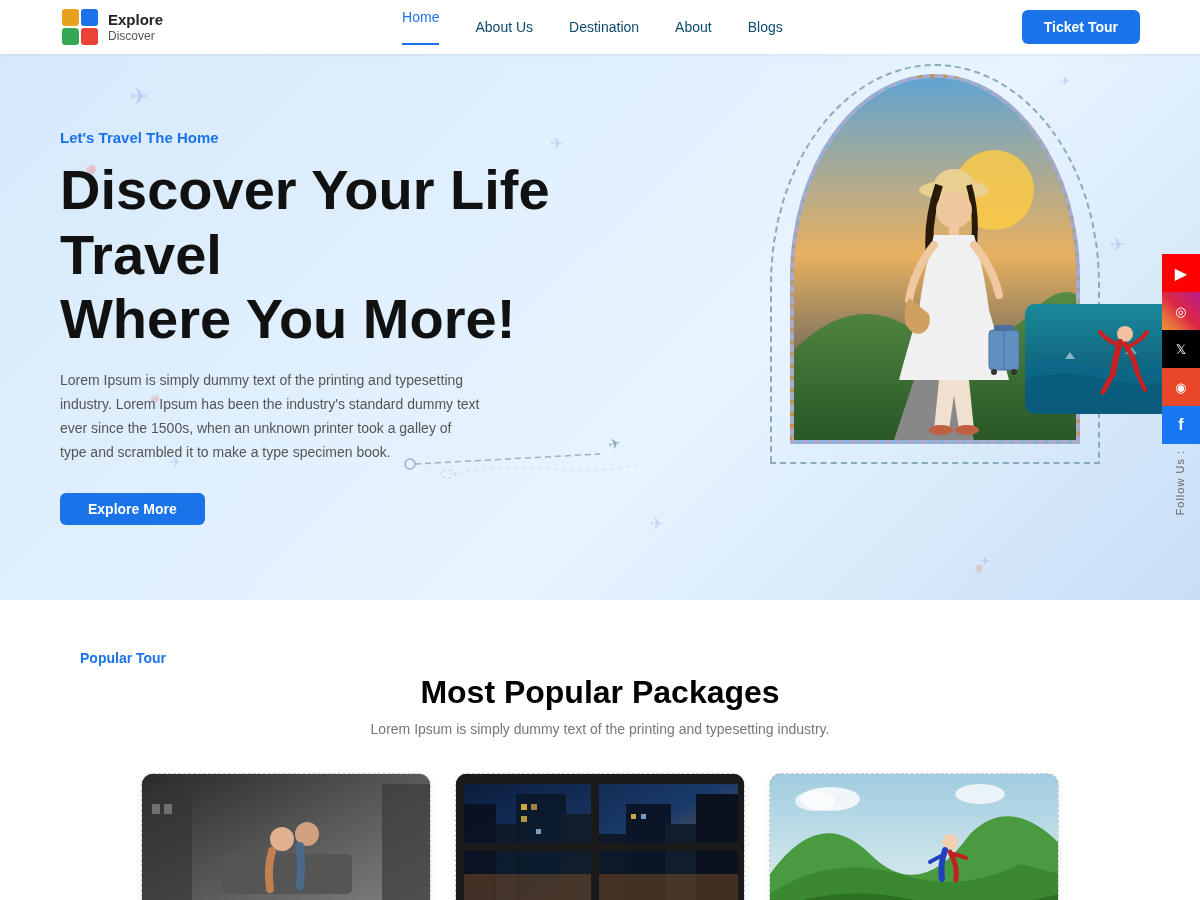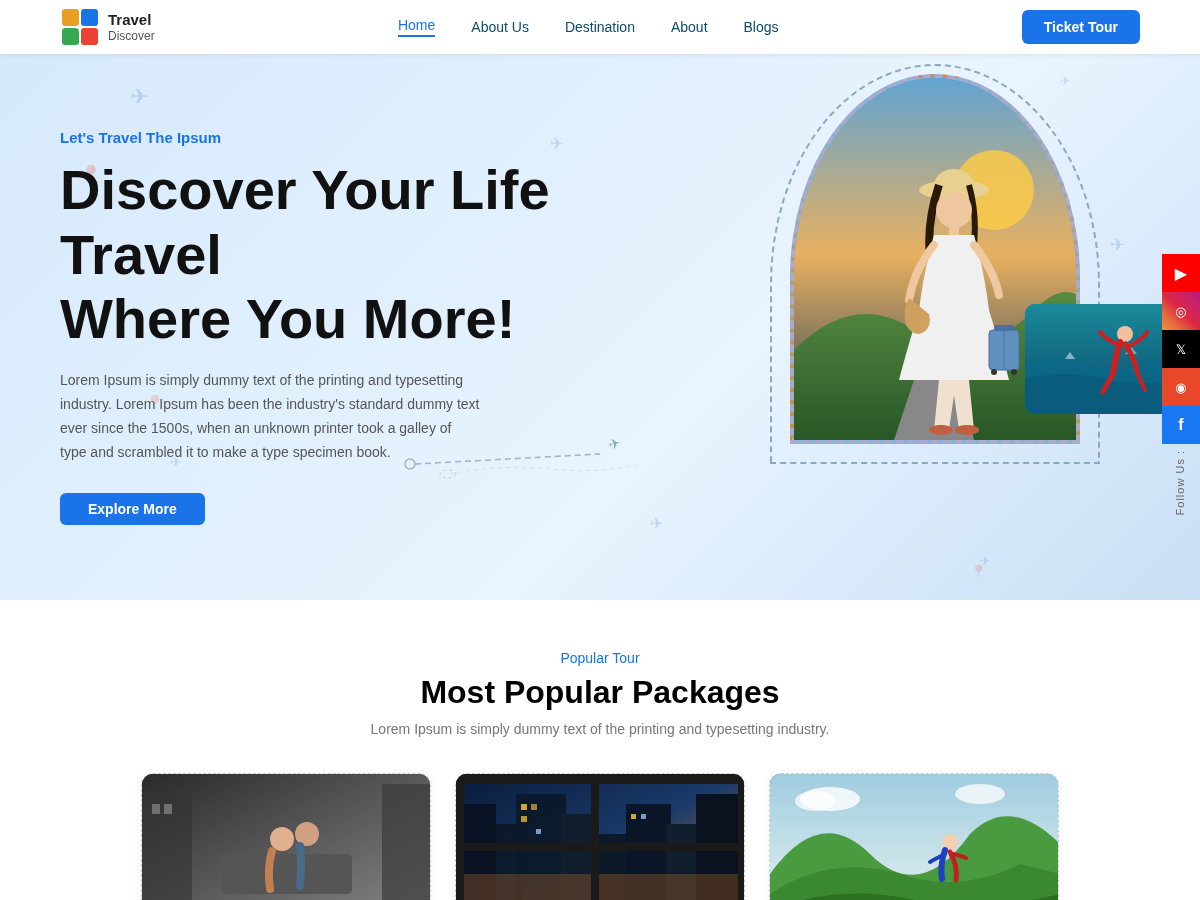--- a/index.html
+++ b/index.html
@@ -11,21 +11,21 @@
       padding: 0 60px; height: 54px; background: #fff;
       box-shadow: 0 1px 4px rgba(0,0,0,0.08); position: relative; z-index: 10;
     }
     .logo { display: flex; align-items: center; gap: 8px; }
     .logo-icon { width: 40px; height: 40px; }
     .logo-text { display: flex; flex-direction: column; line-height: 1.2; }
     .logo-text .travel { font-weight: 700; font-size: 15px; color: #222; }
     .logo-text .booking { font-size: 12px; color: #555; }
     .nav-links { display: flex; align-items: center; gap: 36px; }
     .nav-link { text-decoration: none; color: #0c4a6e; font-size: 14px; font-weight: 500; cursor: pointer; }
-    .nav-link.active { color: #1a73e8; border-bottom: 2px solid #1a73e8; padding-bottom: 2px; }
+    .nav-link.active { color: #1a73e8; border-bottom: 2px solid #1a73e8; padding-bottom: 18px; }
     .ticket-btn {
       background: #1a73e8; color: #fff; border: none; padding: 9px 22px;
       border-radius: 6px; font-size: 14px; font-weight: 600; cursor: pointer;
     }
 
     
     .hero {
       background: #dce9f7;
       background: linear-gradient(135deg, #d6e9fb 0%, #e8f4ff 60%, #c8dff5 100%);
       min-height: 546px; position: relative; overflow: hidden;
@@ -83,21 +83,21 @@
     .follow-label {
       writing-mode: vertical-rl; transform: rotate(180deg);
       font-size: 11px; color: #666; letter-spacing: 1px; text-align: center;
       padding: 6px 12px 6px 8px;
     }
 
     
     .popular-section {
       background: #fff; padding: 50px 80px 60px;
     }
-    .section-subtitle { text-align: center; color: #1a73e8; font-size: 14px; font-weight: 400; margin-bottom: 8px; }
+    .section-subtitle { text-align: left; color: #1a73e8; font-size: 14px; font-weight: 700; margin-bottom: 8px; }
     .section-title { text-align: center; font-size: 32px; font-weight: 800; color: #000000; margin-bottom: 10px; }
     .section-desc { text-align: center; color: #777; font-size: 14px; margin-bottom: 36px; }
 
     .cards-row { display: flex; gap: 24px; justify-content: center; }
     .card {
       width: 290px; border: 1.5px dashed #ccc; border-radius: 12px; overflow: hidden;
       background: #fff; box-shadow: 0 2px 8px rgba(0,0,0,0.06);
     }
     .card-img {
       width: 100%; height: 148px; object-fit: cover;
@@ -119,21 +119,21 @@
   <div class="logo">
 
     <svg class="logo-icon" viewBox="0 0 40 40">
       <rect x="2" y="2" width="17" height="17" rx="3" fill="#e8a020"></rect>
       <rect x="21" y="2" width="17" height="17" rx="3" fill="#1a73e8"></rect>
       <rect x="2" y="21" width="17" height="17" rx="3" fill="#34a853"></rect>
       <rect x="21" y="21" width="17" height="17" rx="3" fill="#ea4335"></rect>
       <text x="20" y="24" font-size="10" text-anchor="middle" fill="#fff" font-weight="bold">✈</text>
     </svg>
     <div class="logo-text">
-      <span class="travel">Travel</span>
+      <span class="travel">Explore</span>
       <span class="booking">Discover</span>
     </div>
   </div>
 
   <div class="nav-links">
     <a class="nav-link active">Home</a>
     <a class="nav-link">About Us</a>
     <a class="nav-link">Destination</a>
     <a class="nav-link">About</a>
     <a class="nav-link">Blogs</a>
@@ -150,21 +150,21 @@
   <span class="plane-deco" style="top:180px;left:1110px;font-size:18px;">✈</span>
   <span class="plane-deco" style="top:400px;left:170px;font-size:14px;">✈</span>
   <span class="plane-deco" style="top:460px;left:650px;font-size:16px;">✈</span>
   <span class="plane-deco" style="top:500px;left:980px;font-size:12px;">✈</span>
 
   <span style="position:absolute;top:110px;left:80px;font-size:18px;color:rgba(80,130,200,0.25);">📍</span>
   <span style="position:absolute;top:340px;left:145px;font-size:16px;color:rgba(80,130,200,0.2);">📍</span>
   <span style="position:absolute;top:510px;left:970px;font-size:14px;color:rgba(80,130,200,0.2);">📍</span>
 
   <div class="hero-content">
-    <div class="hero-subtitle">Let's Travel The Ipsum</div>
+    <div class="hero-subtitle">Let's Travel The Home</div>
     <div class="hero-title">
       <span>Discover Your Life Travel</span><br>
       <span>Where You More!</span>
     </div>
     <p class="hero-desc">Lorem Ipsum is simply dummy text of the printing and typesetting industry. Lorem Ipsum has been the industry's standard dummy text ever since the 1500s, when an unknown printer took a galley of type and scrambled it to make a type specimen book.</p>
     <button class="explore-btn">Explore More</button>
   </div>
 
   <svg style="position:absolute;top:380px;left:400px;z-index:1;" width="280" height="60">
     <circle cx="10" cy="30" r="5" fill="none" stroke="#aac" stroke-width="1.5"></circle>

